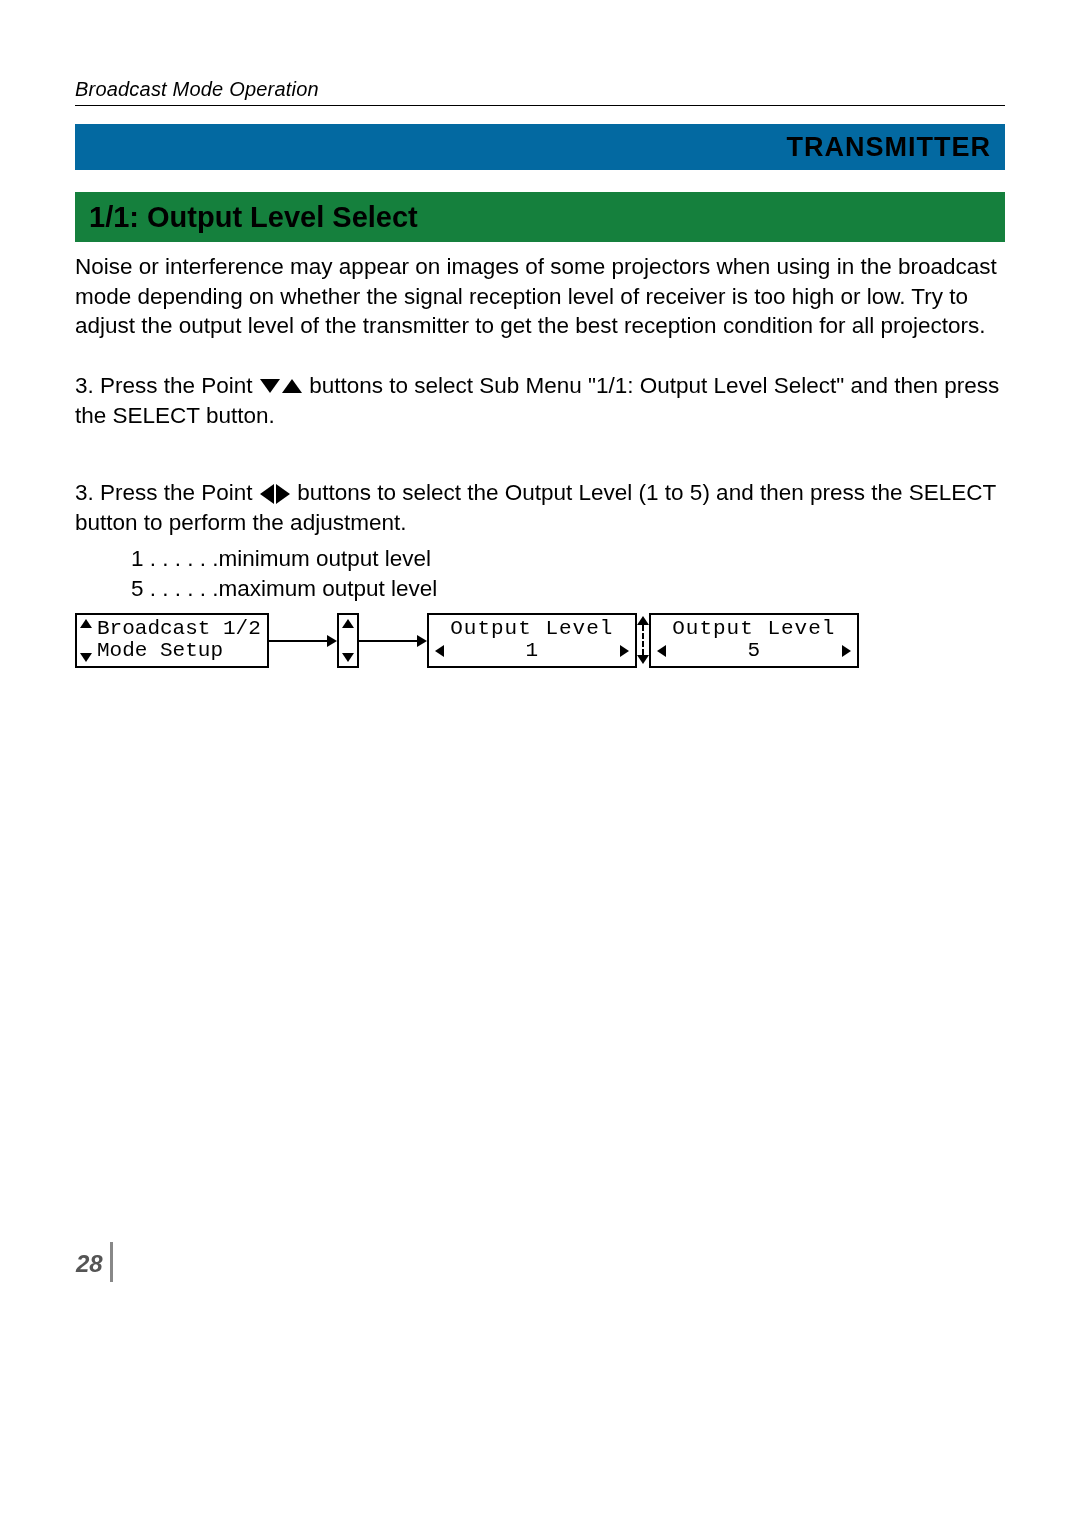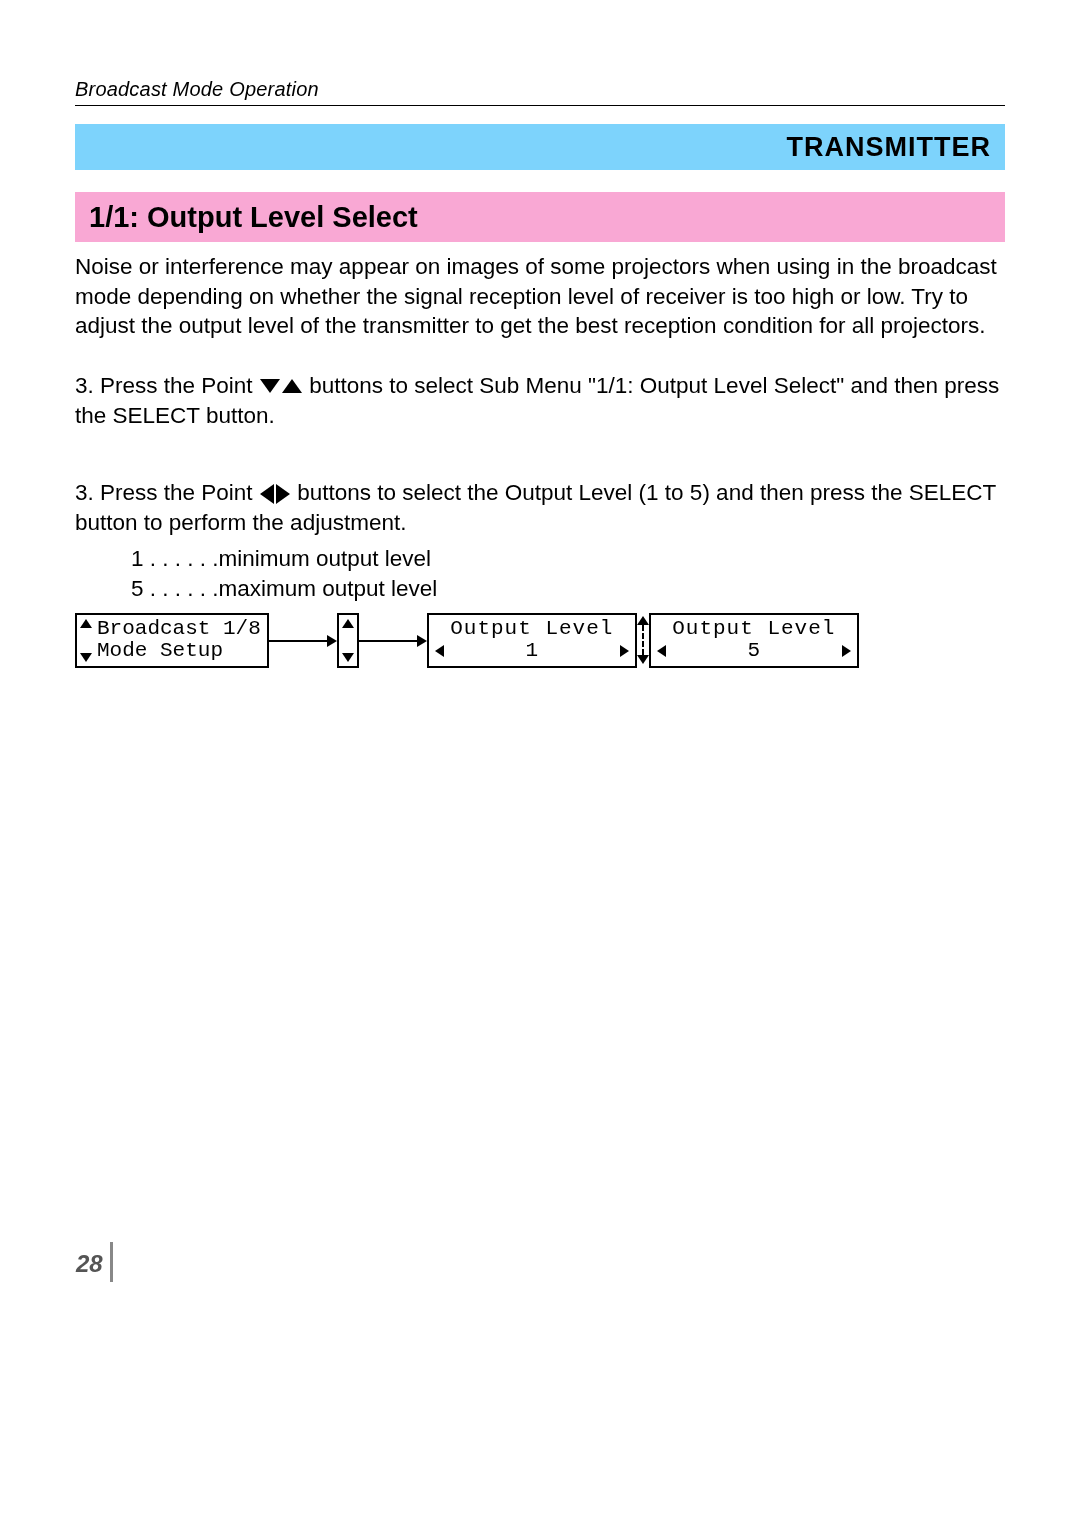--- a/index.html
+++ b/index.html
@@ -12,30 +12,30 @@
   }
   .running-header {
     font-style: italic;
     font-size: 20px;
     letter-spacing: 0.2px;
     padding-bottom: 4px;
     border-bottom: 1.5px solid #000;
     margin-bottom: 18px;
   }
   .badge {
-    background: #7dd3fc;
+    background: #0369a1;
     font-weight: 700;
     font-size: 27px;
     text-align: right;
     padding: 8px 14px 7px 26px;
     letter-spacing: 1px;
     margin-bottom: 22px;
   }
   .section-title {
-    background: #f9a8d4;
+    background: #15803d;
     font-weight: 700;
     font-size: 29px;
     padding: 9px 14px 8px 14px;
     margin-bottom: 10px;
   }
   .body-text, .step {
     font-size: 22.5px;
     line-height: 1.32;
   }
   .body-text { margin-bottom: 30px; }
@@ -197,21 +197,21 @@
   </div>
 
   <div class="diagram">
 
     <div class="menu-box">
       <div class="menu-arrows">
         <span class="ma-up"></span>
           <span class="ma-dn"></span>
       </div>
       <div class="menu-text">
-        <span>Broadcast 1/8</span>
+        <span>Broadcast 1/2</span>
         <span>Mode Setup</span>
       </div>
     </div>
 
     <div class="arrow-connect">
       <div class="ac-line"></div>
         <div class="ac-head"></div>
     </div>
 
     <div class="menu-box">

